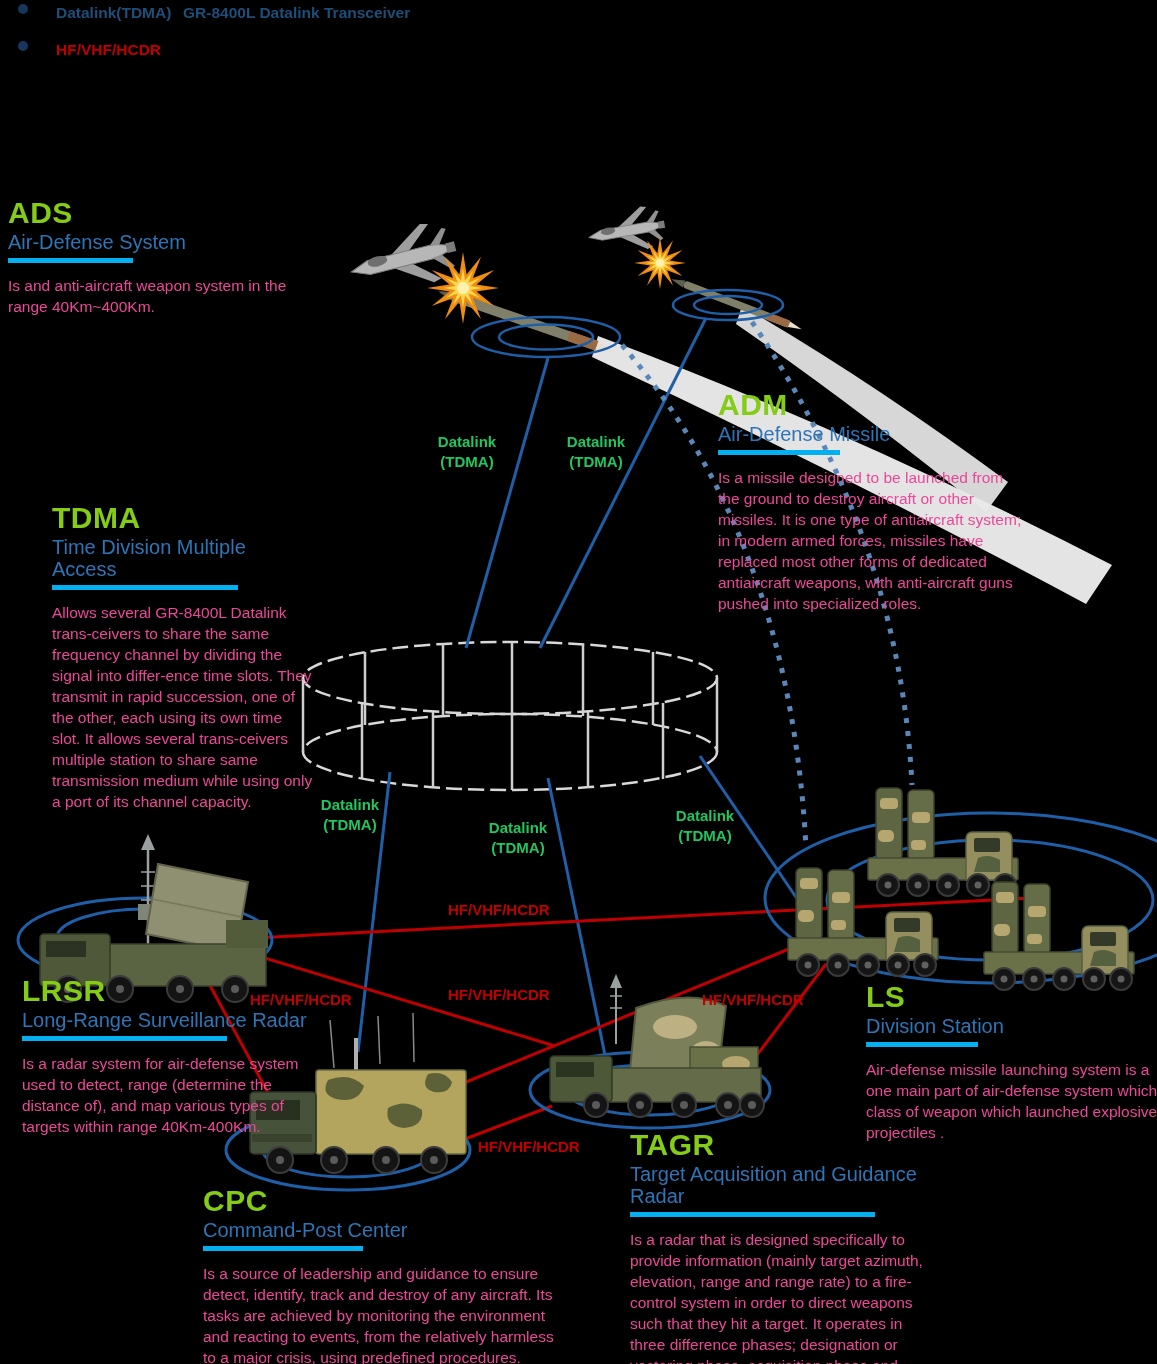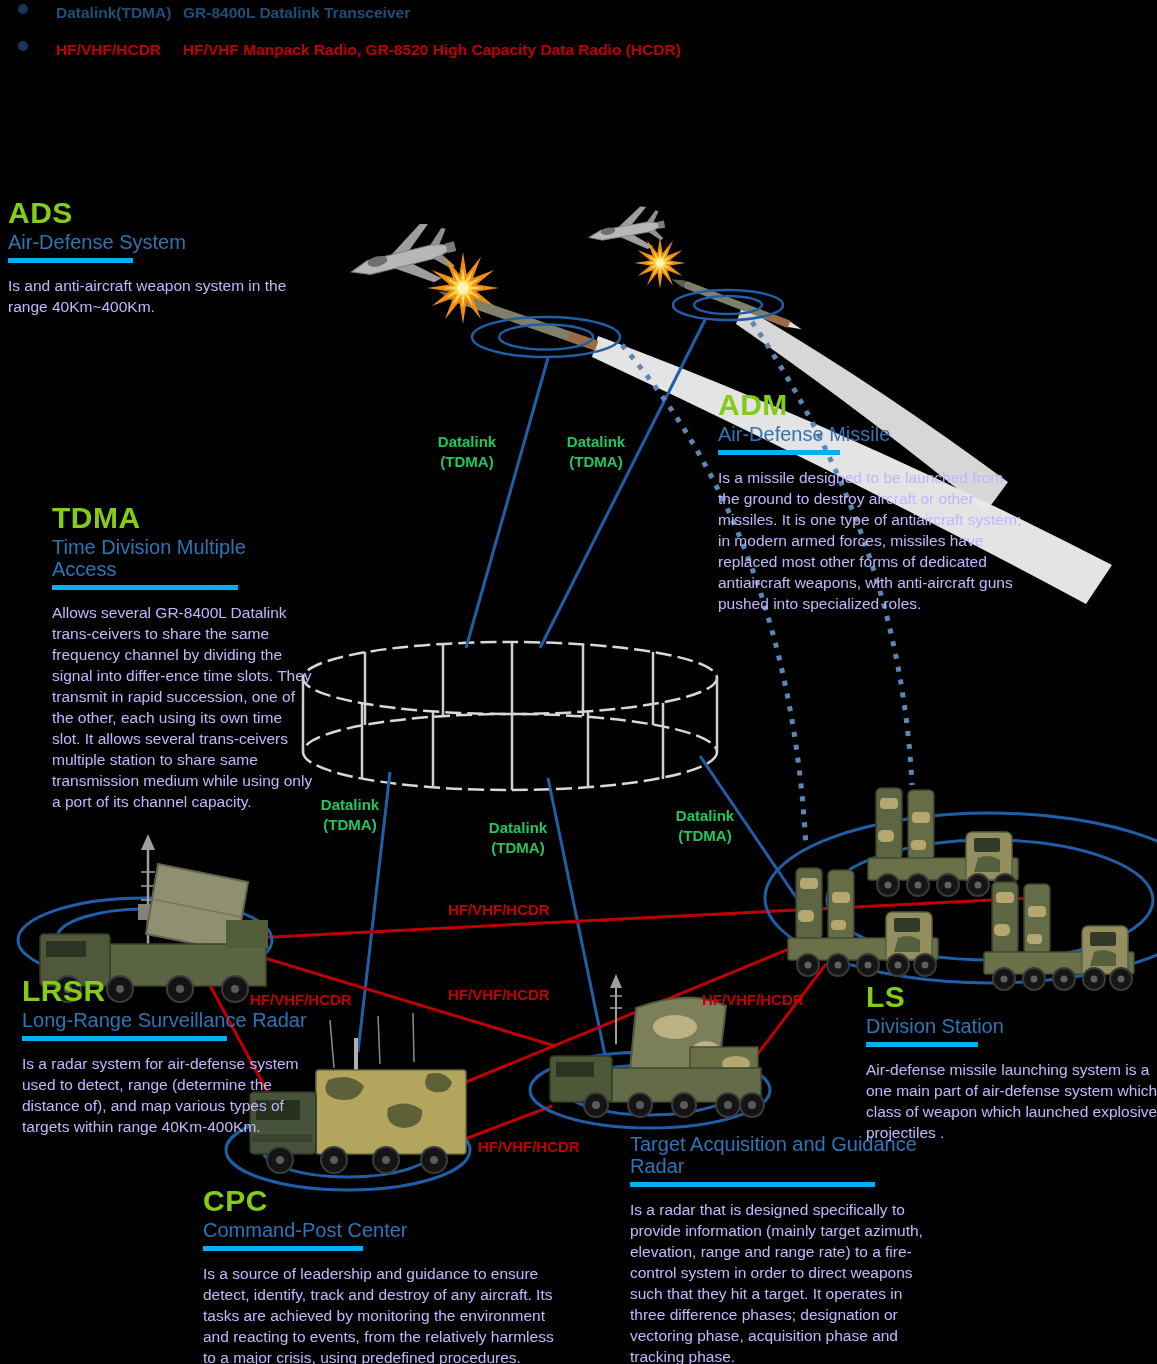--- a/index.html
+++ b/index.html
@@ -14,21 +14,21 @@
   .llabel{margin-left:28px;width:127px;font-weight:bold;font-size:15.5px;}
   .ldesc{font-weight:bold;font-size:15.5px;}
   .c-navy{color:#1F4E79;}
   .c-red{color:#C00000;}
 
   
   .block{position:absolute;}
   .btitle{font-size:30px;line-height:30px;font-weight:bold;color:#84cc16;letter-spacing:0.5px;}
   .bsub{font-size:20px;line-height:22px;margin-top:3px;color:#2E75B6;}
   .bbar{height:5px;margin-top:5px;background:#00B0F0;}
-  .bbody{margin-top:12px;font-size:15.5px;line-height:21px;color:#c4b5fd;}
+  .bbody{margin-top:12px;font-size:15.5px;line-height:21px;color:#ec4899;}
 
   
   .dlabel{position:absolute;width:96px;text-align:center;color:#22c55e;font-weight:bold;
           font-size:15px;line-height:20px;}
   .dlabel span{display:block;}
   .hflabel{position:absolute;color:#C00000;font-weight:bold;font-size:15px;line-height:17px;}
 </style>
 </head>
 <body>
 
@@ -267,21 +267,20 @@
 
   <div class="legend">
     <div class="lrow">
       <span class="lbullet"></span>
       <span class="llabel c-navy">Datalink(TDMA)</span>
       <span class="ldesc c-navy">GR-8400L Datalink Transceiver</span>
     </div>
     <div class="lrow">
       <span class="lbullet"></span>
       <span class="llabel c-red">HF/VHF/HCDR</span>
-      <span class="ldesc c-red">HF/VHF Manpack Radio, GR-8520 High Capacity Data Radio (HCDR)</span>
     </div>
   </div>
 
   <div class="block" style="left:8px;top:198px;width:300px">
     <div class="btitle">ADS</div>
     <div class="bsub">Air-Defense System</div>
     <div class="bbar" style="width:125px"></div>
     <div class="bbody">Is and anti-aircraft weapon system in the range 40Km~400Km.</div>
   </div>
 
@@ -307,20 +306,21 @@
   </div>
 
   <div class="block" style="left:203px;top:1186px;width:365px">
     <div class="btitle">CPC</div>
     <div class="bsub">Command-Post Center</div>
     <div class="bbar" style="width:160px"></div>
     <div class="bbody">Is a source of leadership and guidance to ensure detect, identify, track and destroy of any aircraft. Its tasks are achieved by monitoring the environment and reacting to events, from the relatively harmless to a major crisis, using predefined procedures.</div>
   </div>
 
   <div class="block" style="left:630px;top:1130px;width:305px">
+    <div class="btitle">TAGR</div>
     <div class="bsub">Target Acquisition and Guidance Radar</div>
     <div class="bbar" style="width:245px"></div>
     <div class="bbody">Is a radar that is designed specifically to provide information (mainly target azimuth, elevation, range and range rate) to a fire-control system in order to direct weapons such that they hit a target. It operates in three difference phases; designation or vectoring phase, acquisition phase and tracking phase.</div>
   </div>
 
   <div class="block" style="left:866px;top:982px;width:312px">
     <div class="btitle">LS</div>
     <div class="bsub">Division Station</div>
     <div class="bbar" style="width:112px"></div>
     <div class="bbody">Air-defense missile launching system is a one main part of air-defense system which a class of weapon which launched explosive projectiles .</div>

